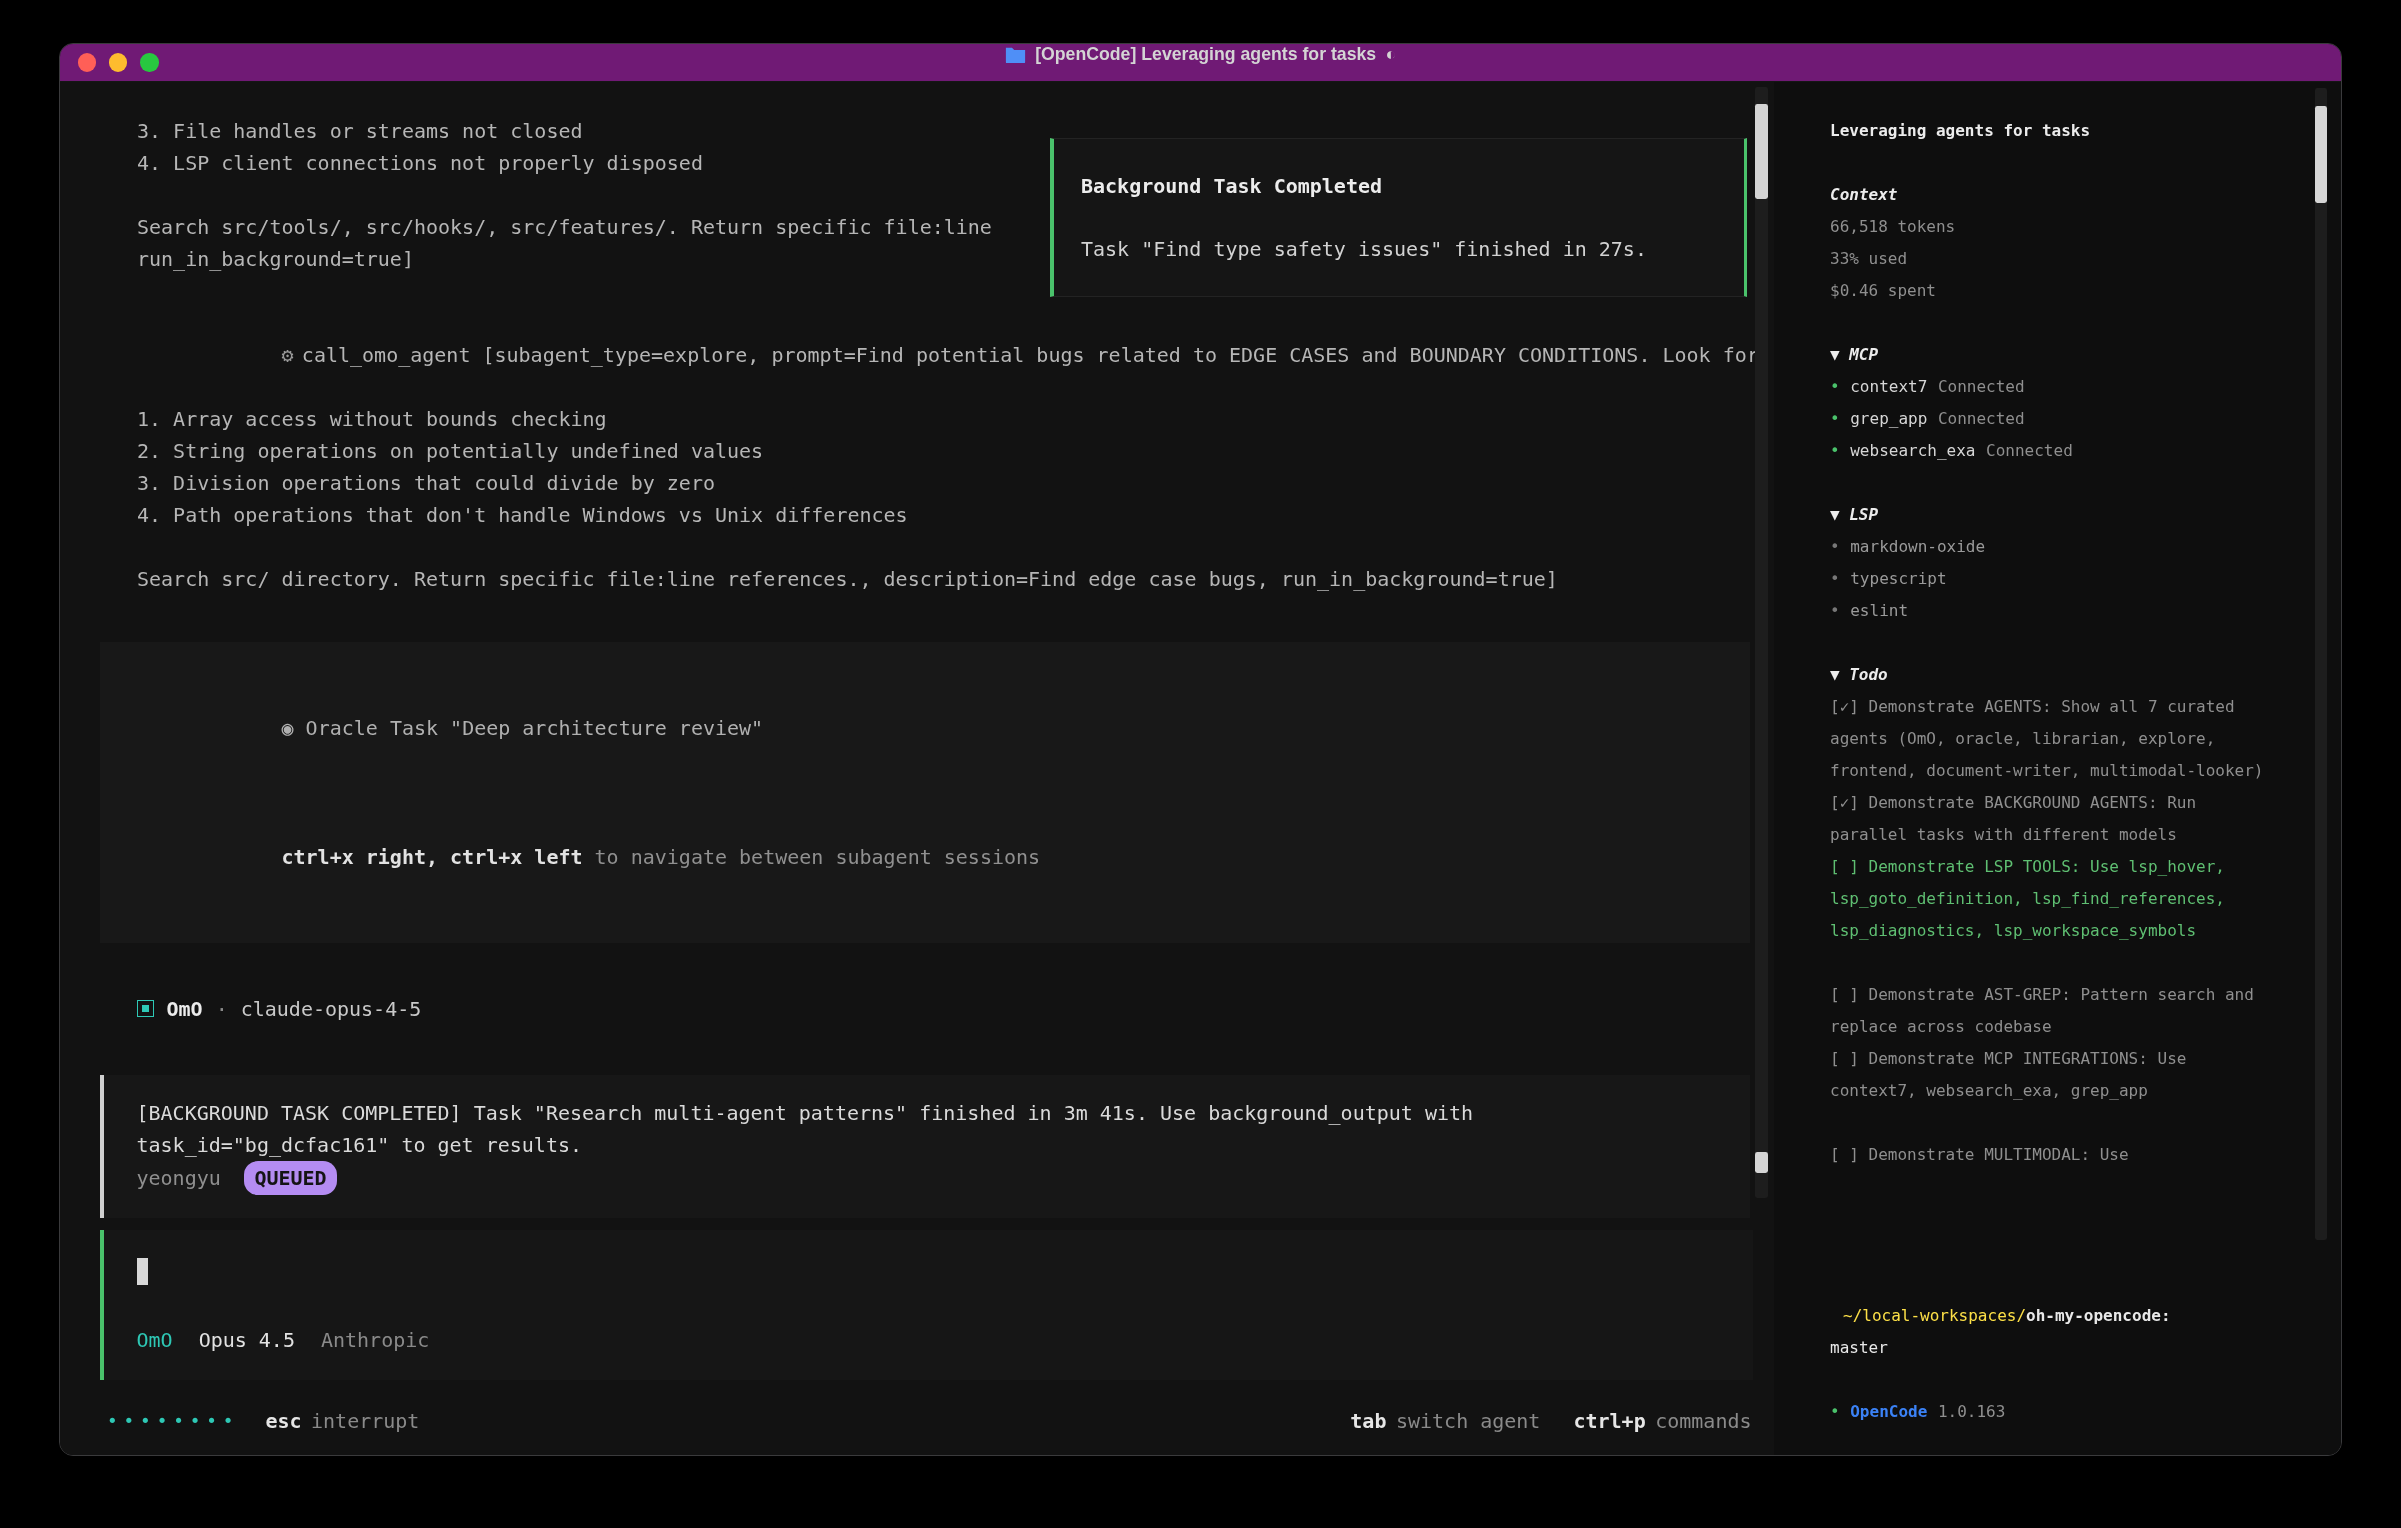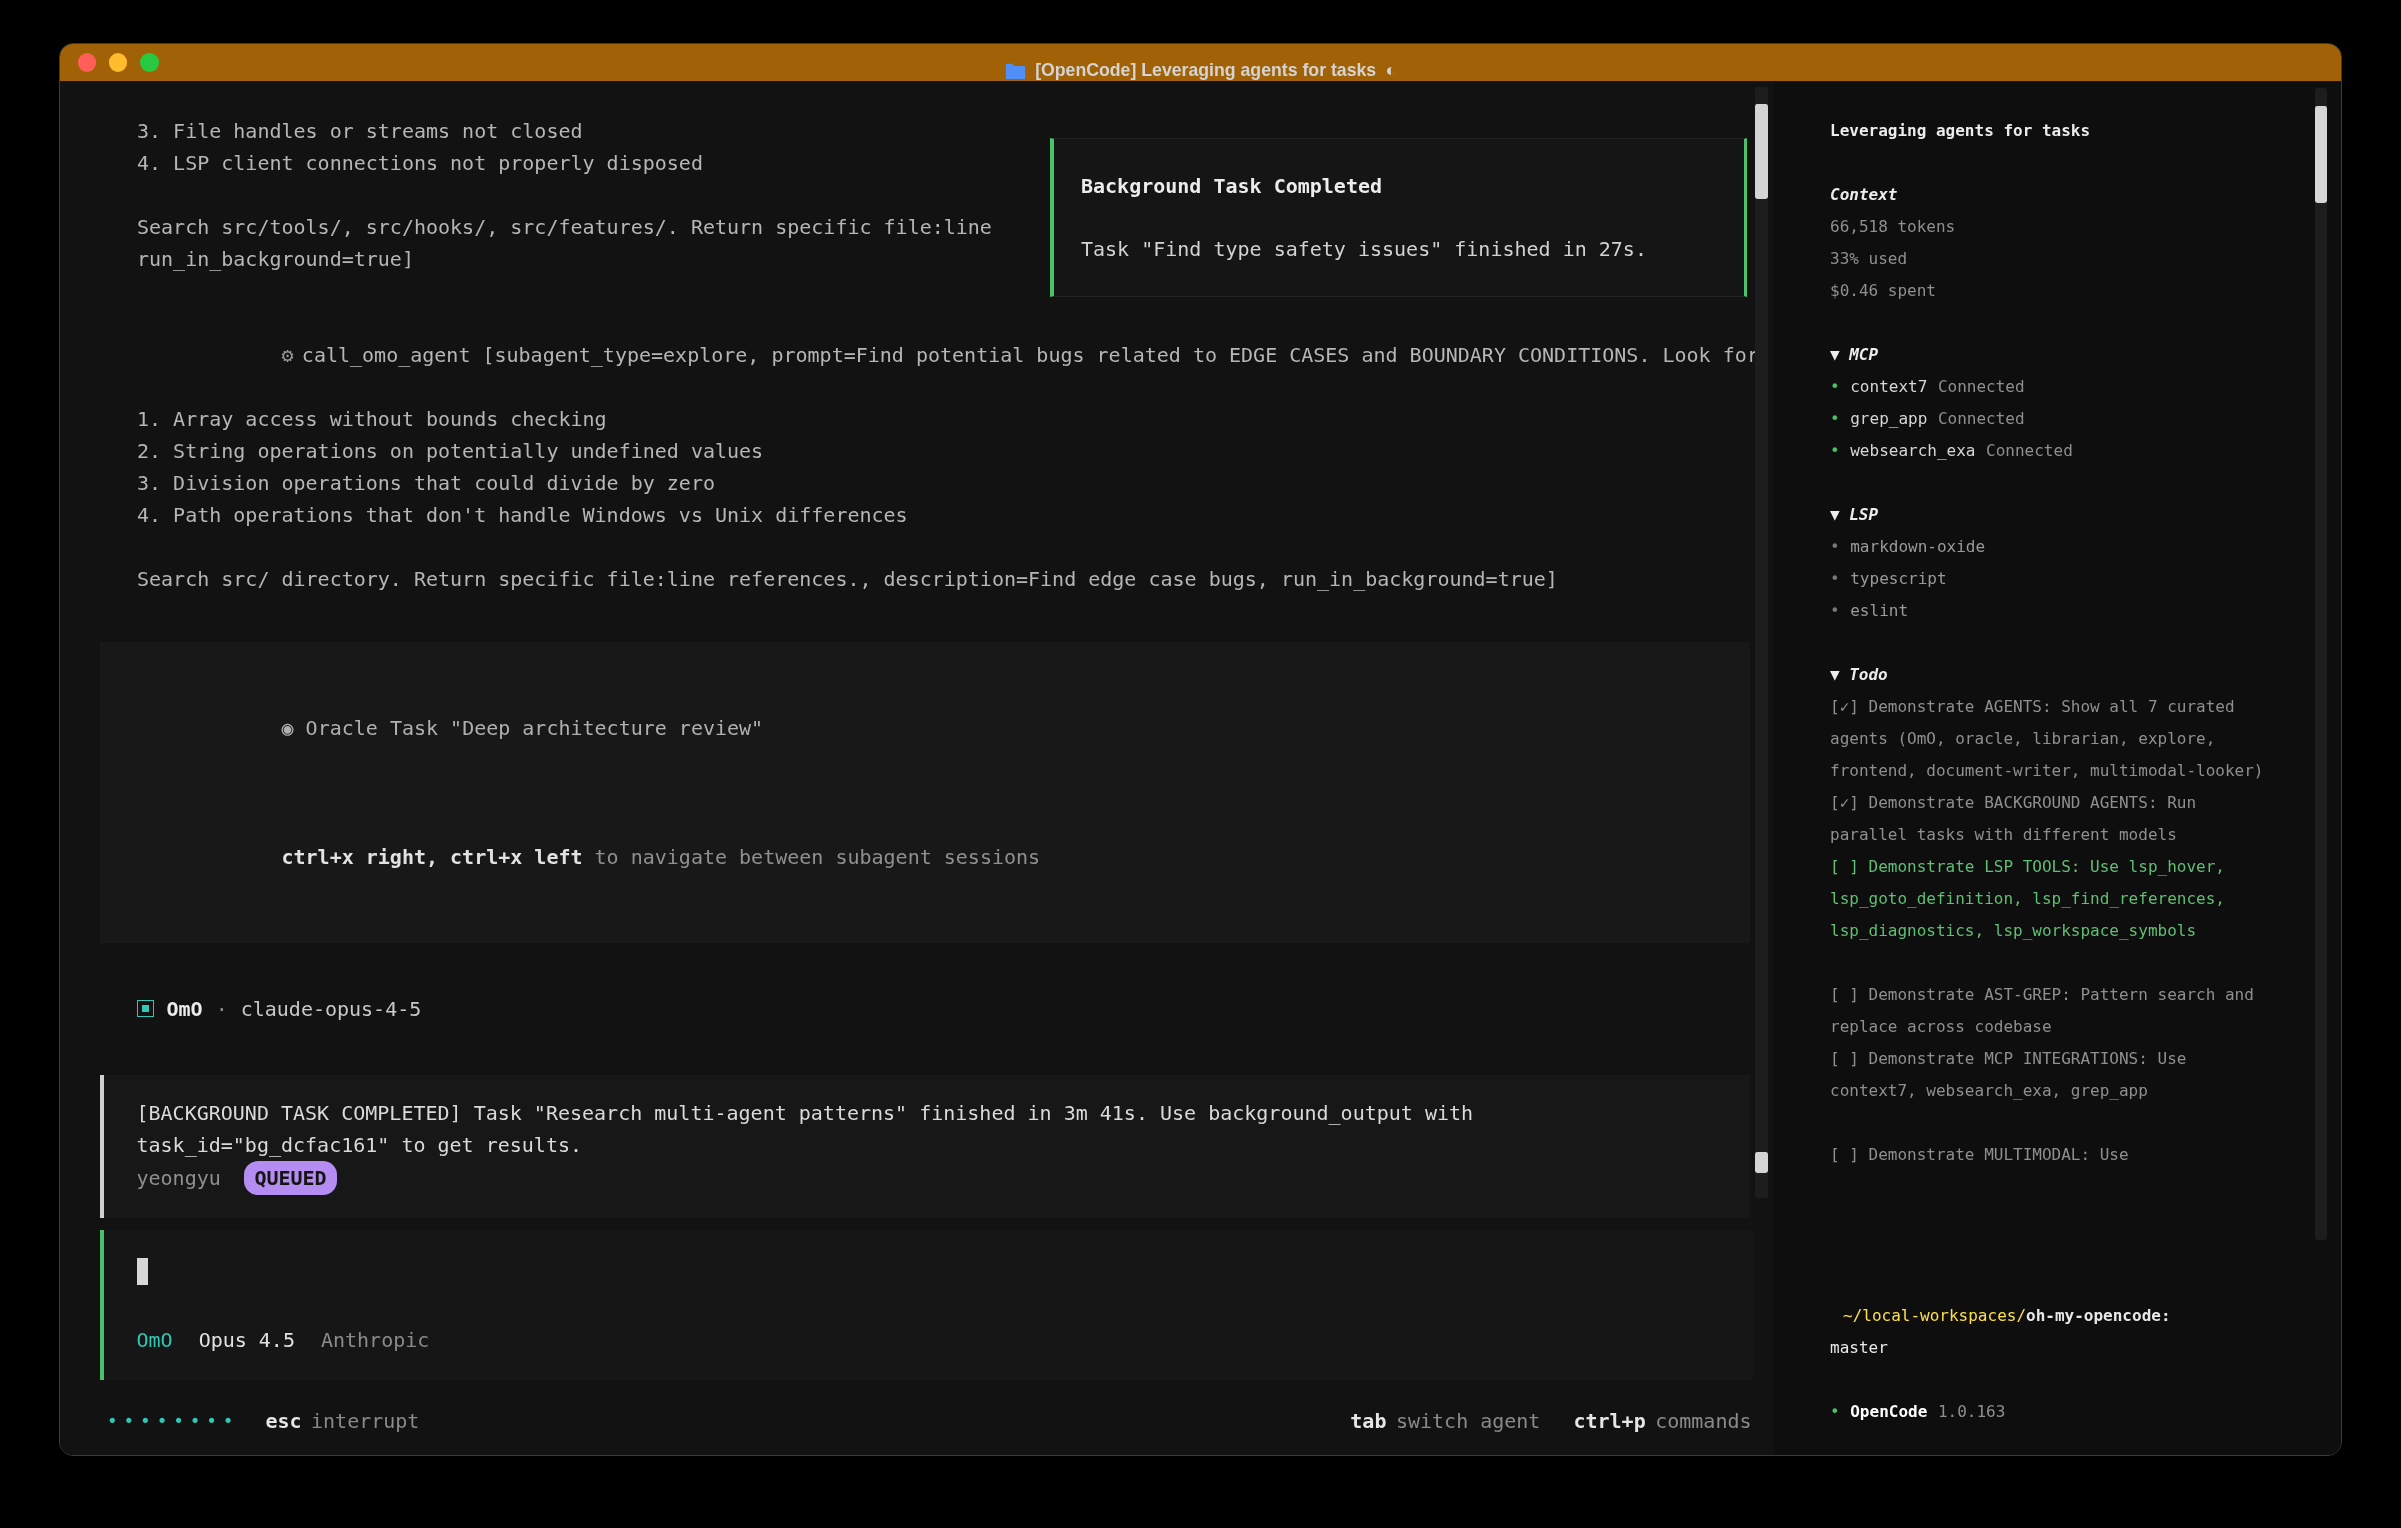--- a/index.html
+++ b/index.html
@@ -7,22 +7,22 @@
   body { font-family: "DejaVu Sans Mono", "Liberation Mono", monospace; }
 
   .window {
     position: absolute; left: 59px; top: 43px; width: 2283px; height: 1413px;
     background: #0e0e0e; border-radius: 14px; border: 1.2px solid #3a3a3c;
     overflow: hidden; display: flex; flex-direction: column;
   }
 
   
   .titlebar {
-    height: 38px; flex: 0 0 38px; background: #a16207; position: relative;
-    display: flex; align-items: flex-end; justify-content: center;
+    height: 38px; flex: 0 0 38px; background: #701a75; position: relative;
+    display: flex; align-items: flex-start; justify-content: center;
     border-bottom: 0.6px solid #151515;
   }
   .traffic { position: absolute; left: 17.7px; top: 0; height: 100%; display: flex; align-items: center; gap: 13px; }
   .light { width: 18.3px; height: 18.3px; border-radius: 50%; }
   .light.red    { background: var(--traffic-red, #ff5f57); }
   .light.yellow { background: var(--traffic-yellow, #febc2e); }
   .light.green  { background: var(--traffic-green, #28c840); }
   .title-wrap {
     display: flex; align-items: center; gap: 9.5px;
     font-family: "Liberation Sans", "DejaVu Sans", sans-serif;
@@ -125,21 +125,21 @@
   .lsp-name { color: #9a9a9a; }
   .todo-item { color: #8f8f8f; }
   .todo-item.active { color: var(--todo-active-green, #5fbf72); }
   .gap-after { margin-bottom: 32px; }
 
   .workspace { margin-top: auto; }
   .ws-prefix { color: #fde047; margin-left: 13px; }
   .ws-name { color: #e8e8e8; font-weight: 700; }
   .ws-branch { color: #e8e8e8; }
   .sb-footer { margin-top: 32px; display: flex; gap: 10.6px; align-items: baseline; }
-  .oc-name { color: #ffffff; font-weight: 700; }
+  .oc-name { color: #3b82f6; font-weight: 700; }
   .oc-version { color: #8f8f8f; }
 
   .sidebar-scrollbar { position: absolute; right: 14px; top: 5.9px; width: 11.8px; height: 1152px;
                        background: #1d1d1d; border-radius: 2.4px; }
   .sidebar-thumb { position: absolute; left: 0; top: 17.7px; width: 100%; height: 97px; background: #d6d6d6; border-radius: 2.4px; }
 </style>
 </head>
 <body>
 
 <div class="window">

